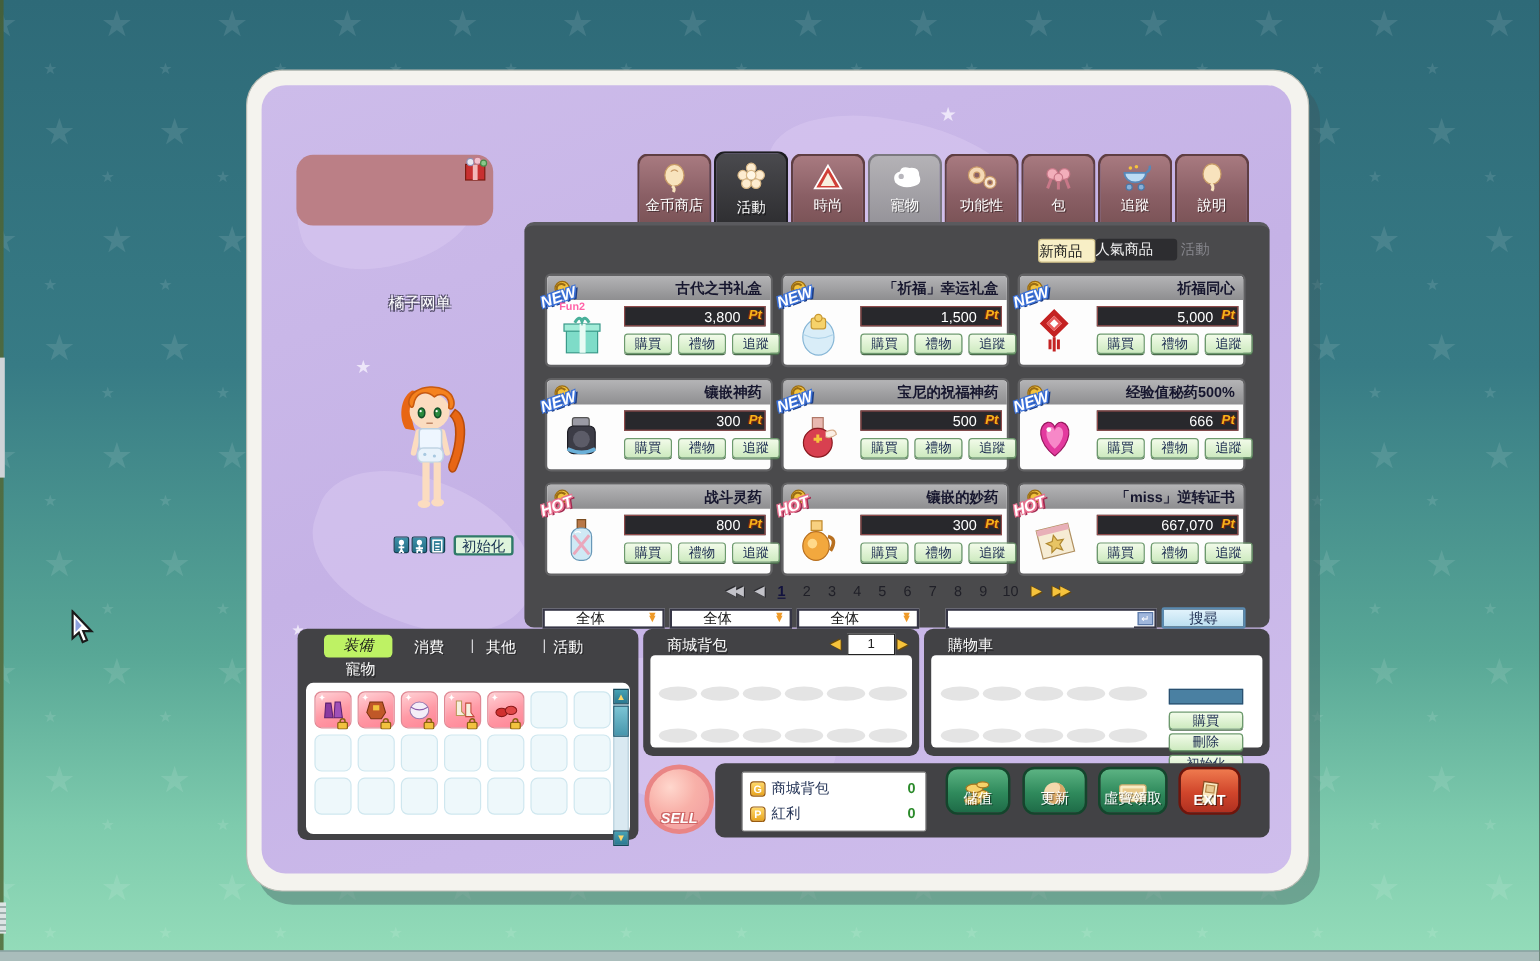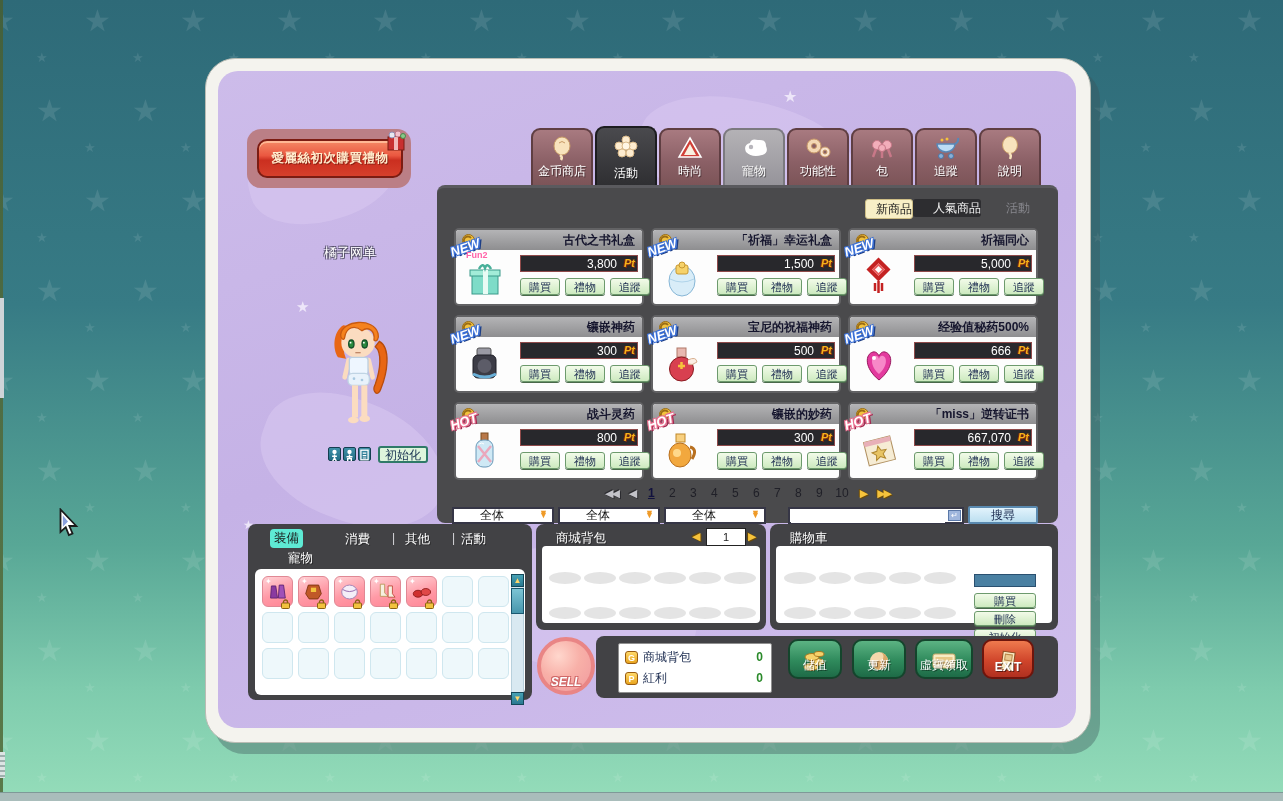--- a/index.html
+++ b/index.html
@@ -34,21 +34,21 @@
   
   .tab{position:absolute;top:128px;width:62px;height:57px;border-radius:9px 9px 0 0;border:2px solid #5f3e42;border-bottom:none;
        background:linear-gradient(#a87a80 0%,#8a5f65 60%,#7c5458 100%);box-sizing:border-box;cursor:pointer;text-align:center;}
   .tab.selected{background:linear-gradient(#4a4a4e,#2e2e31);border-color:#1d1d20;top:126px;height:61px;}
   .tab.disabled{background:linear-gradient(#b4b2b6,#96949a);border-color:#7b797f;}
   .tab .ticon{display:block;margin:5px auto 0;width:28px;height:26px;}
   .tab .tlabel{position:absolute;left:0;right:0;bottom:5px;color:#fff;font-size:12px;text-shadow:1px 1px 0 rgba(0,0,0,.45);}
 
   
   #shop-panel{position:absolute;left:437px;top:185px;width:621px;height:338px;background:#4a4a4c;border-radius:8px;border-top:3px solid #5a5a5e;box-sizing:border-box;}
-  .subtab{position:absolute;top:11px;height:18px;border-radius:3px;font-size:12px;line-height:18px;text-align:right;cursor:pointer;}
+  .subtab{position:absolute;top:11px;height:18px;border-radius:3px;font-size:12px;line-height:18px;text-align:left;cursor:pointer;}
   .subtab.sel{background:#f8efc6;color:#1a1a1a;border:1px solid #cdbd85;}
   .subtab.norm{background:#2d2d30;color:#f2f2f2;}
   .subtab.dis{color:#87878d;}
 
   #cards{position:absolute;left:17px;top:40px;display:grid;grid-template-columns:190px 190px 190px;grid-auto-rows:78px;column-gap:7px;row-gap:9px;}
   .card{position:relative;background:#fdfdfd;border:2px solid #626264;border-radius:5px;box-sizing:border-box;}
   .card-head{height:20px;background:linear-gradient(#b4b4b6,#8e8e90);border-radius:3px 3px 0 0;display:flex;align-items:center;}
   .coin{width:15px;height:15px;margin-left:5px;}
   .cname{flex:1;text-align:right;padding-right:7px;font-size:12px;font-weight:bold;color:#16162e;}
   .card-body{position:relative;height:52px;}
@@ -88,21 +88,21 @@
   #char-sprite{position:absolute;left:318px;top:312px;width:88px;height:124px;}
   .minibtn{position:absolute;top:447px;width:13px;height:14px;background:linear-gradient(#3e90a8,#246e86);border:1px solid #143e50;
      border-radius:2px;cursor:pointer;padding:0;}
   .minibtn svg{display:block;margin:1px auto 0;}
   #char-reset{position:absolute;left:378px;top:446px;width:50px;height:17px;background:#def5dc;border:2px solid #2f7a68;border-radius:3px;
      color:#163050;font-size:12px;line-height:12px;cursor:pointer;padding:0;font-family:inherit;}
 
   
   #inv-panel{position:absolute;left:248px;top:524px;width:284px;height:176px;background:#424245;border-radius:8px;}
   .invtab{position:absolute;font-size:12.5px;color:#fff;cursor:pointer;text-shadow:1px 1px 0 rgba(0,0,0,.4);}
-  .invtab.sel{background:#5eead4;color:#1a1a1a;border-radius:4px;text-shadow:none;padding:1px 4px;}
+  .invtab.sel{background:#bef264;color:#1a1a1a;border-radius:4px;text-shadow:none;padding:1px 16px;font-style:italic;}
   .invsep{position:absolute;color:#d8d8dc;font-size:12px;}
   #inv-grid{position:absolute;left:7px;top:45px;width:270px;height:126px;background:#fff;border-radius:6px;}
   .cell{position:absolute;width:31px;height:31px;border-radius:6px;background:#eef8fb;border:1px solid #cfe7ef;box-sizing:border-box;}
   .cell.item{background:linear-gradient(160deg,#ffd2d6 0%,#ff9aa6 55%,#ff8495 100%);border-color:#e08894;cursor:pointer;}
   .cell .spark{position:absolute;left:2px;top:0px;color:#fff;font-size:8px;}
   .cell .lock{position:absolute;right:1px;bottom:1px;width:11px;height:10px;}
   #inv-sb-track{position:absolute;left:263px;top:50px;width:13px;height:131px;background:#d9e9f1;border:1px solid #b8d0dc;box-sizing:border-box;}
   .sbbtn{position:absolute;left:263px;width:13px;height:13px;background:linear-gradient(#47a2b4,#2a7890);border:1px solid #14485a;
      color:#ffd76a;font-size:8px;line-height:11px;text-align:center;cursor:pointer;box-sizing:border-box;padding:0;}
   #inv-sb-thumb{position:absolute;left:263px;top:64px;width:13px;height:26px;background:linear-gradient(#7cc4d4,#4796ac);border:1px solid #1a5870;box-sizing:border-box;cursor:grab;}
@@ -398,21 +398,20 @@
         <div class="blob" style="left: 250px; top: 480px; width: 230px; height: 120px; transform: rotate(8deg);"></div>
         <div class="blob" style="left: 640px; top: 120px; width: 160px; height: 90px; transform: rotate(-18deg);"></div>
         <span class="wstar" style="left: 565px; top: 18px; font-size: 16px;">★</span>
         <span class="wstar" style="left: 78px; top: 228px; font-size: 15px;">★</span>
         <span class="wstar" style="left: 25px; top: 448px; font-size: 12px;">★</span>
       </div>
   </div>
 
 
   <div id="promo-plate"></div>
-  <button id="promo-btn">愛麗絲初次購買禮物</button>
   <span id="promo-gift"><svg viewBox="0 0 26 24" width="100%" height="100%">
         <rect x="5" y="9" width="16" height="13" fill="#c83030" stroke="#7c1c12"></rect>
         <rect x="11" y="9" width="4" height="13" fill="#f2b8b8"></rect>
         <circle cx="9" cy="7" r="3" fill="#e8e8f0" stroke="#9090b8"></circle>
         <circle cx="15" cy="6" r="3" fill="#f2c0cc" stroke="#c07888"></circle>
         <circle cx="20" cy="8" r="2.5" fill="#8ac88a" stroke="#4a8a4a"></circle>
       </svg></span>
 
   <div id="tabbar">
       <div class="tab " style="left: 531px;">

